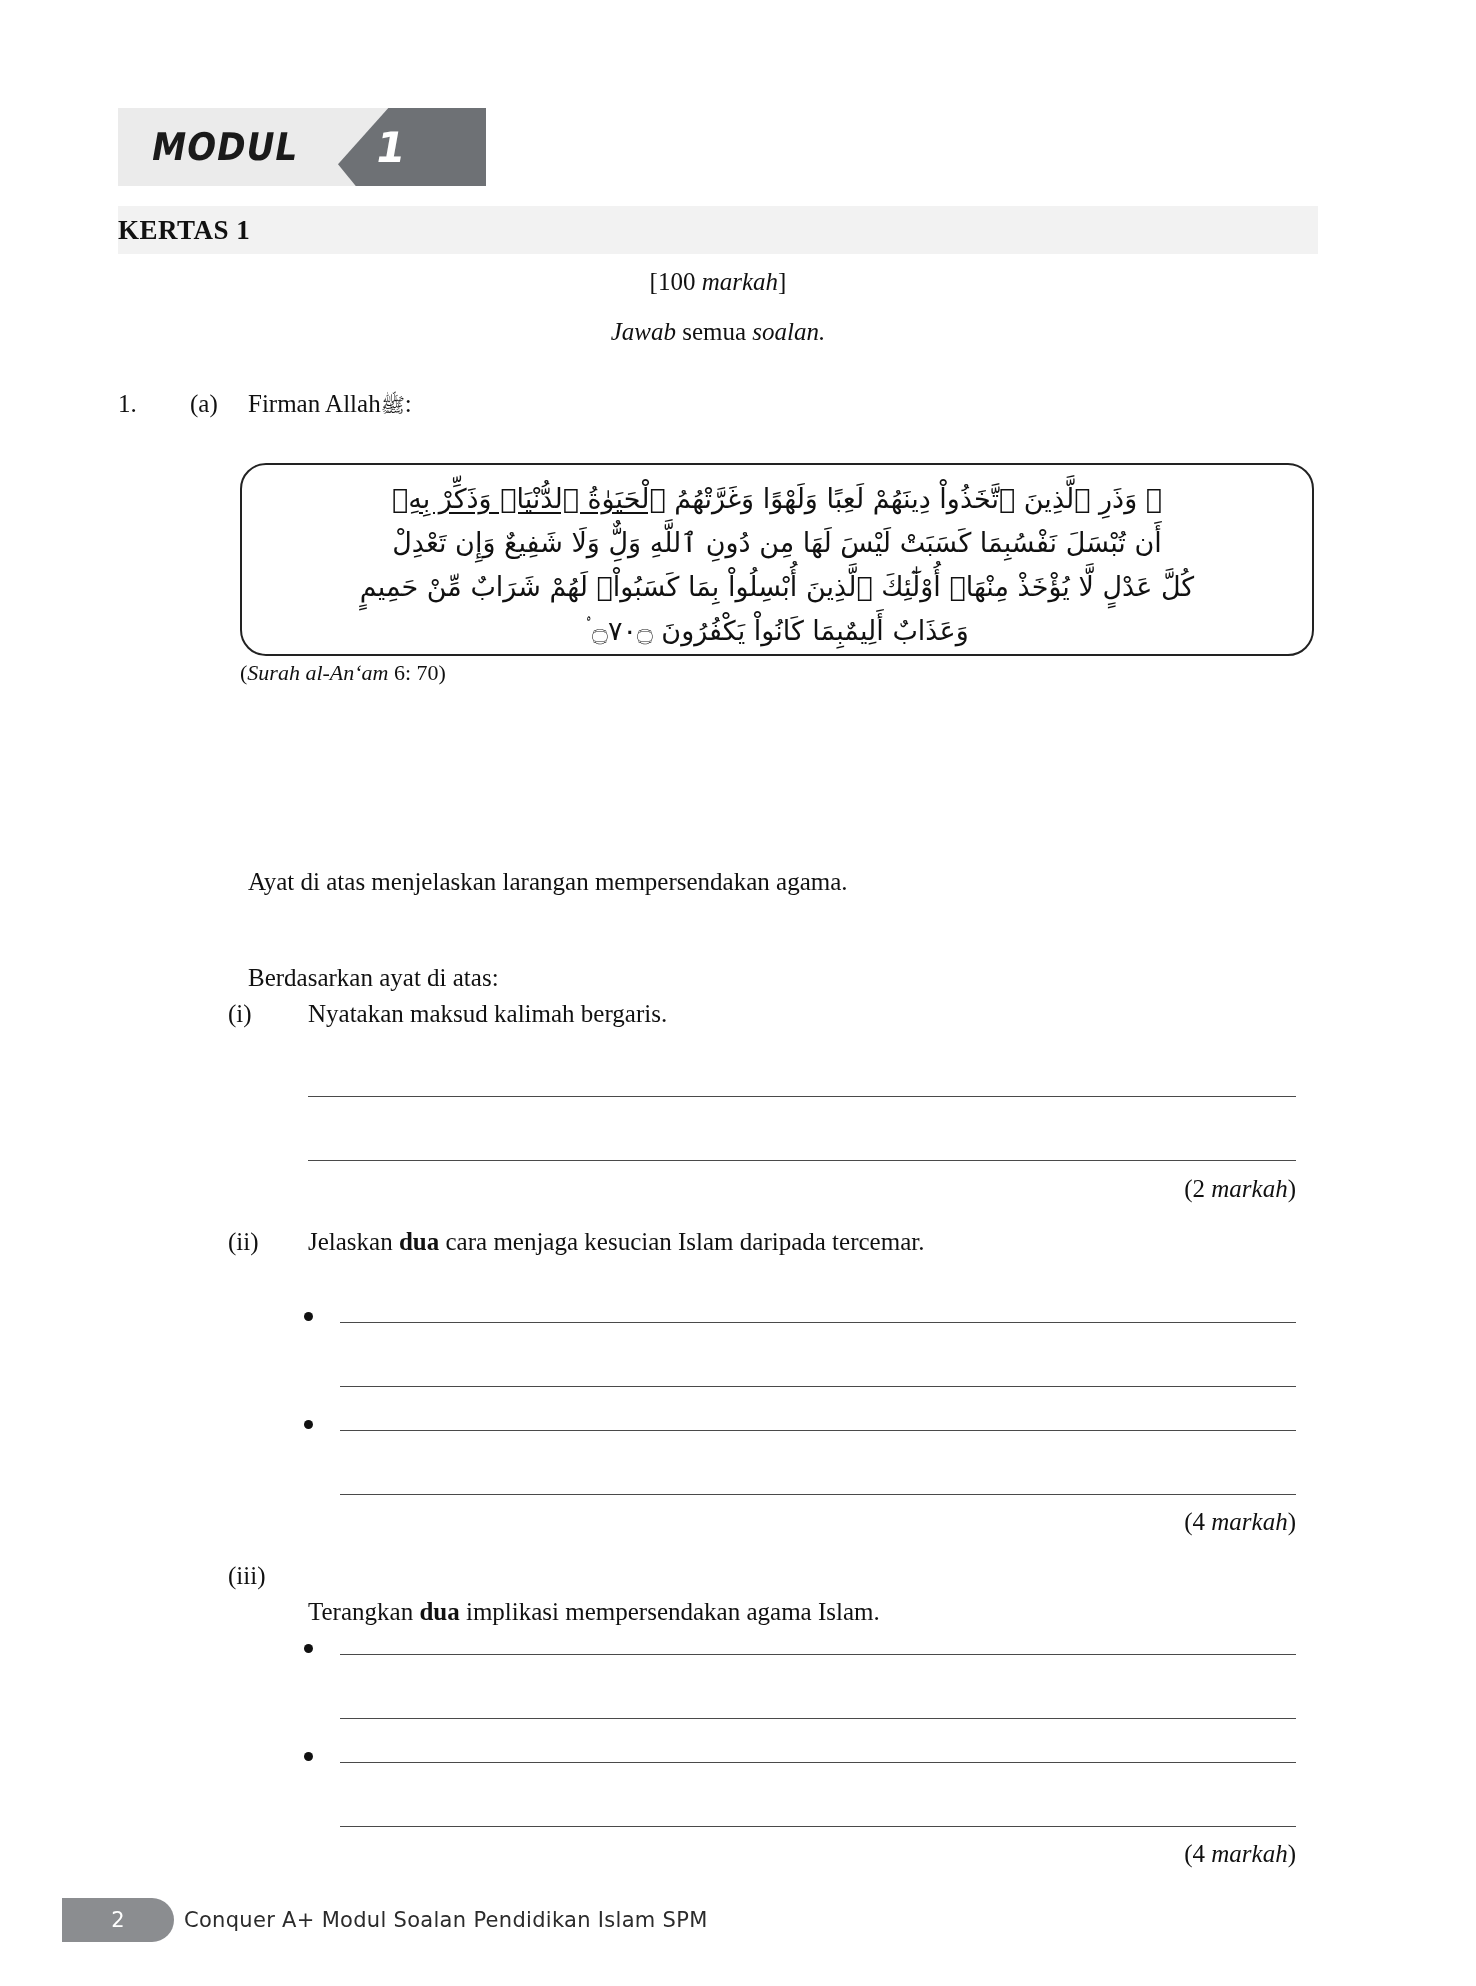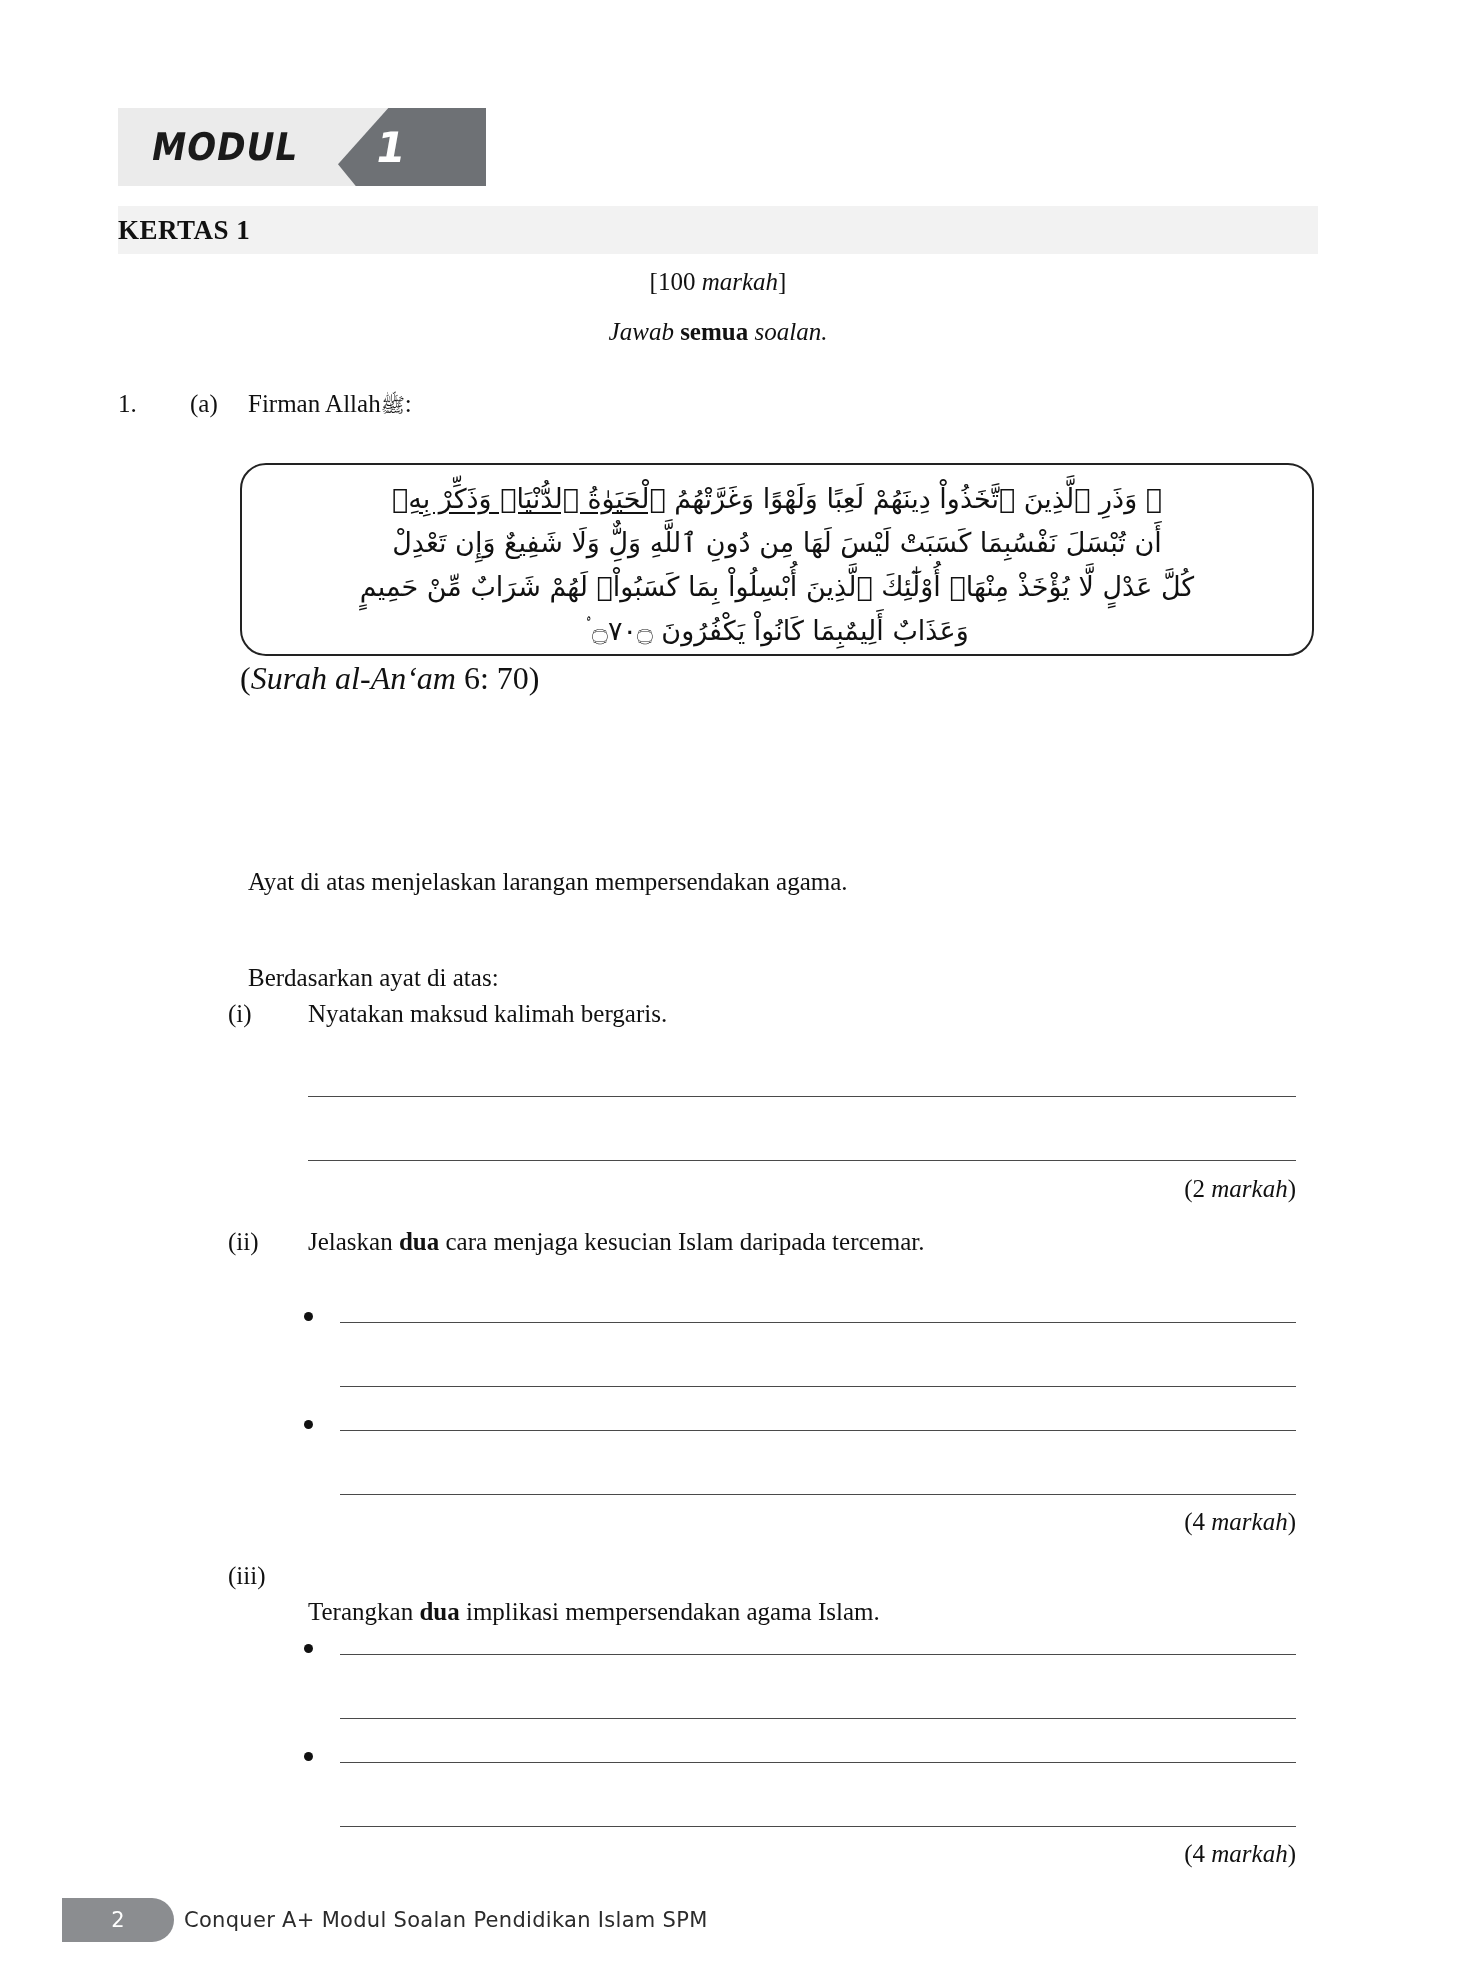--- a/index.html
+++ b/index.html
@@ -79,21 +79,21 @@
   }
 
   .centered-line {
     position: absolute;
     left: 118px;
     width: 1200px;
     text-align: center;
     font-size: 25px;
   }
   .centered-line em { font-style: italic; }
-  .centered-line b { font-weight: 700; }
+  .centered-line b { font-weight: 400; }
 
   
   .q-num {
     position: absolute;
     font-size: 25px;
   }
 
   
   .ayat-box {
     position: absolute;
@@ -117,21 +117,21 @@
     line-height: 44px;
     color: #111;
   }
   .ayat-lines div { white-space: nowrap; }
   .ayat-underline { text-decoration: underline; text-underline-offset: 4px; }
 
   .surah-cite {
     position: absolute;
     left: 240px;
     top: 660px;
-    font-size: 32px;
+    font-size: 22px;
   }
   .surah-cite em { font-style: italic; }
 
   
   .para {
     position: absolute;
     left: 248px;
     font-size: 25px;
   }
 

